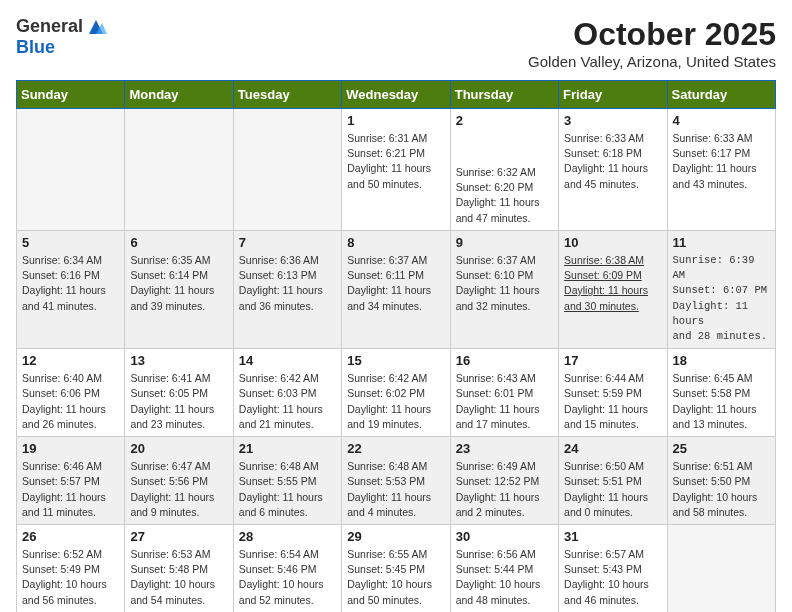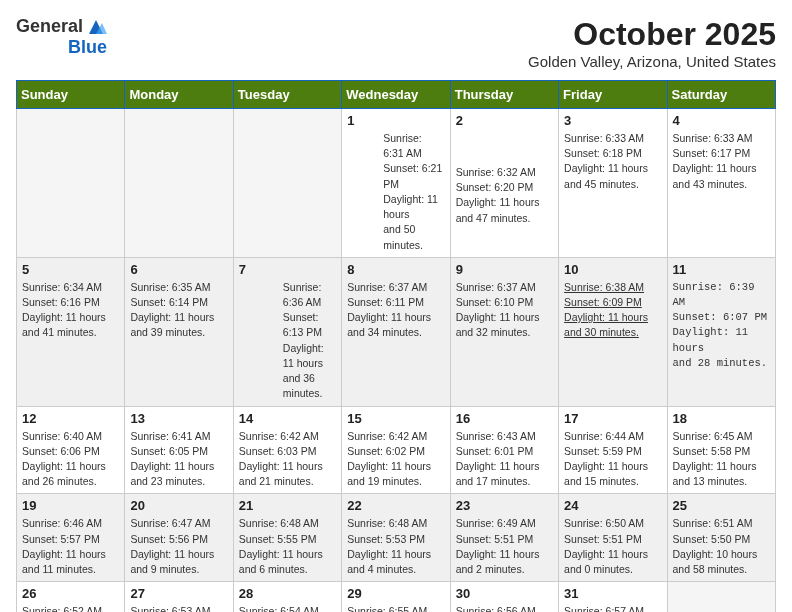--- a/index.html
+++ b/index.html
@@ -87,21 +87,21 @@
     }
     .row-shaded td {
       background: #f0f0f0;
     }
   </style>
 </head>
 <body>
 
 <div class="header">
   <div class="logo">
-    <div style="display:flex;flex-direction:column;align-items:flex-end;line-height:1.1;">
+    <div style="display:flex;flex-direction:column;align-items:flex-start;line-height:1.1;">
       <div style="display:flex;align-items:center;">
         <span class="logo-text-general">General</span>
         <svg class="logo-icon" viewBox="0 0 22 22">
           <polygon points="4,18 11,4 18,18" fill="#1565c0"></polygon>
           <polygon points="11,18 17,7 22,18" fill="#42a5f5" opacity="0.7"></polygon>
         </svg>
       </div>
       <span class="logo-text-blue">Blue</span>
     </div>
   </div>
@@ -125,21 +125,21 @@
       </tr>
   </thead>
   <tbody id="calendar-body">
 
   <tr>
         <td class="empty"></td>
         <td class="empty"></td>
         <td class="empty"></td>
         <td>
           <div class="day-number">1</div>
-          <div class="day-info" style="white-space: pre-line; margin-left: 36px;">Sunrise: 6:31 AM
+          <div class="day-info" style="white-space: pre-line;">Sunrise: 6:31 AM
 Sunset: 6:21 PM
 Daylight: 11 hours
 and 50 minutes.</div>
         </td>
         <td>
           <div class="day-number">2</div>
           <div class="day-info" style="white-space: pre-line; margin-top: 37px;">Sunrise: 6:32 AM
 Sunset: 6:20 PM
 Daylight: 11 hours
 and 47 minutes.</div>
@@ -169,21 +169,21 @@
         </td>
         <td>
           <div class="day-number">6</div>
           <div class="day-info" style="white-space: pre-line;">Sunrise: 6:35 AM
 Sunset: 6:14 PM
 Daylight: 11 hours
 and 39 minutes.</div>
         </td>
         <td>
           <div class="day-number">7</div>
-          <div class="day-info" style="white-space: pre-line; margin-left: 44px;">Sunrise: 6:36 AM
+          <div class="day-info" style="white-space: pre-line;">Sunrise: 6:36 AM
 Sunset: 6:13 PM
 Daylight: 11 hours
 and 36 minutes.</div>
         </td>
         <td>
           <div class="day-number">8</div>
           <div class="day-info" style="white-space: pre-line;">Sunrise: 6:37 AM
 Sunset: 6:11 PM
 Daylight: 11 hours
 and 34 minutes.</div>
@@ -286,21 +286,21 @@
         <td>
           <div class="day-number">22</div>
           <div class="day-info" style="white-space: pre-line;">Sunrise: 6:48 AM
 Sunset: 5:53 PM
 Daylight: 11 hours
 and 4 minutes.</div>
         </td>
         <td>
           <div class="day-number">23</div>
           <div class="day-info" style="white-space: pre-line;">Sunrise: 6:49 AM
-Sunset: 5:51 PM
+Sunset: 12:52 PM
 Daylight: 11 hours
 and 2 minutes.</div>
         </td>
         <td>
           <div class="day-number">24</div>
           <div class="day-info" style="white-space: pre-line;">Sunrise: 6:50 AM
 Sunset: 5:51 PM
 Daylight: 11 hours
 and 0 minutes.</div>
         </td>

